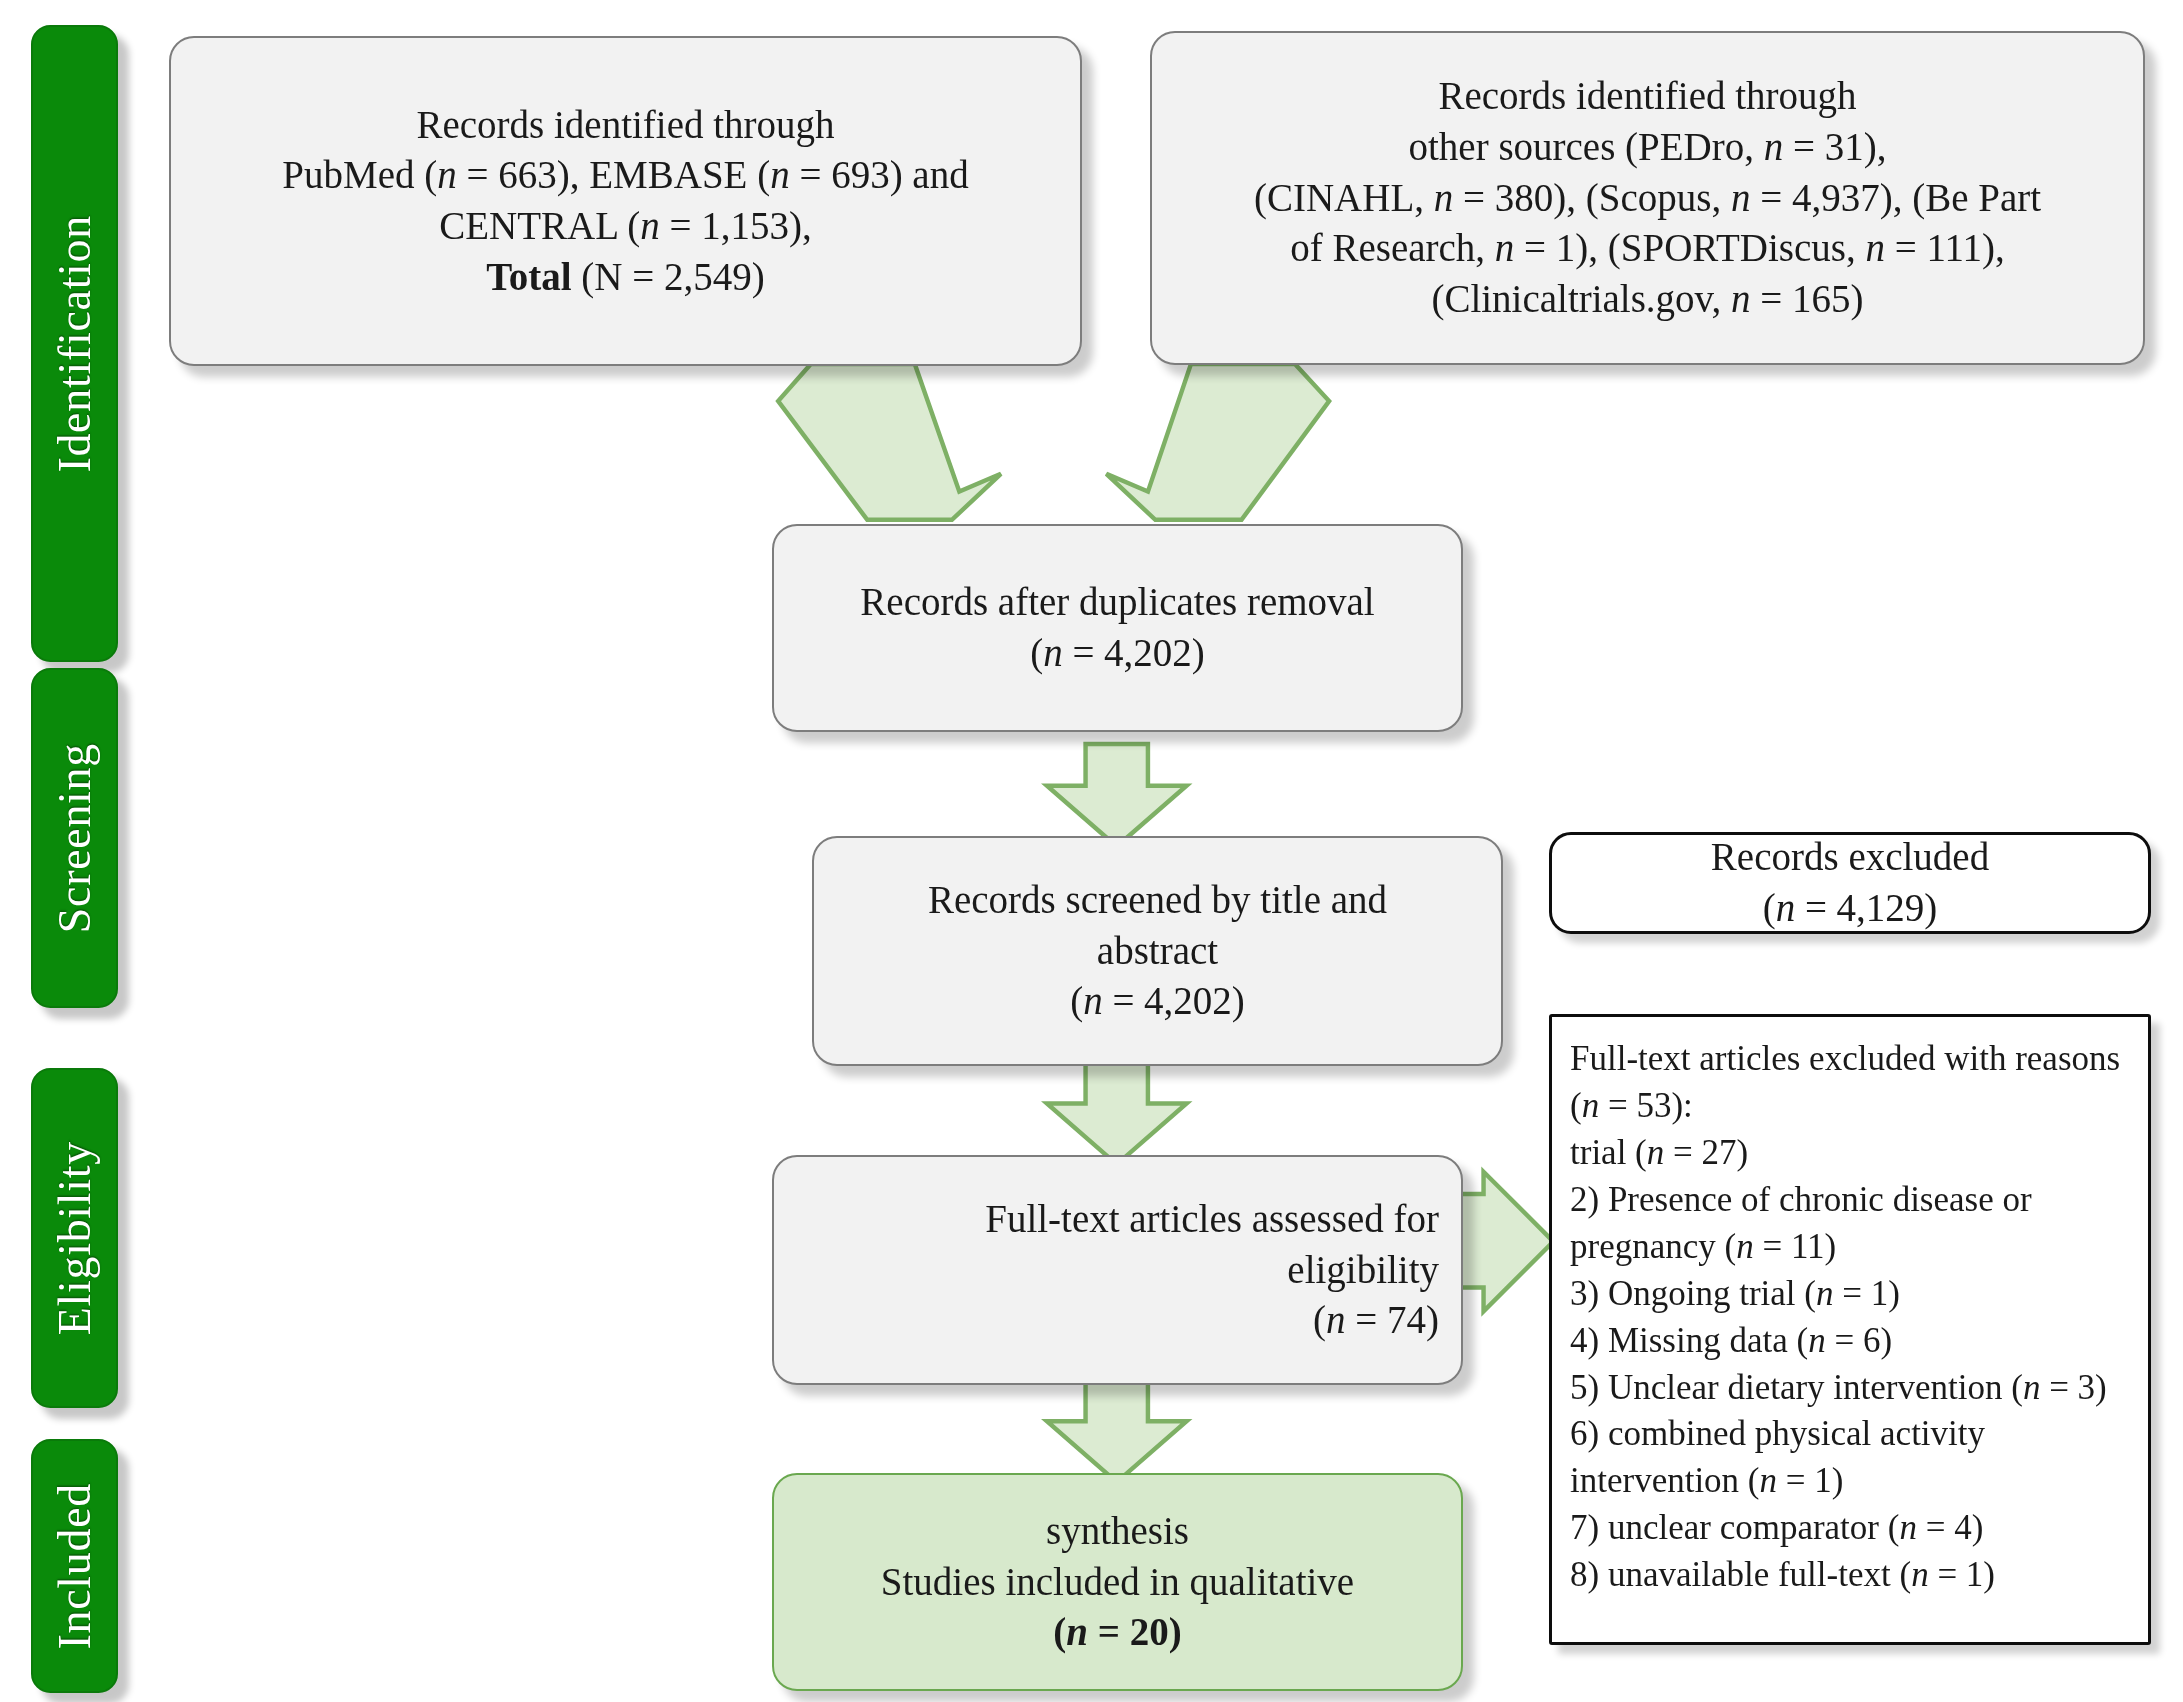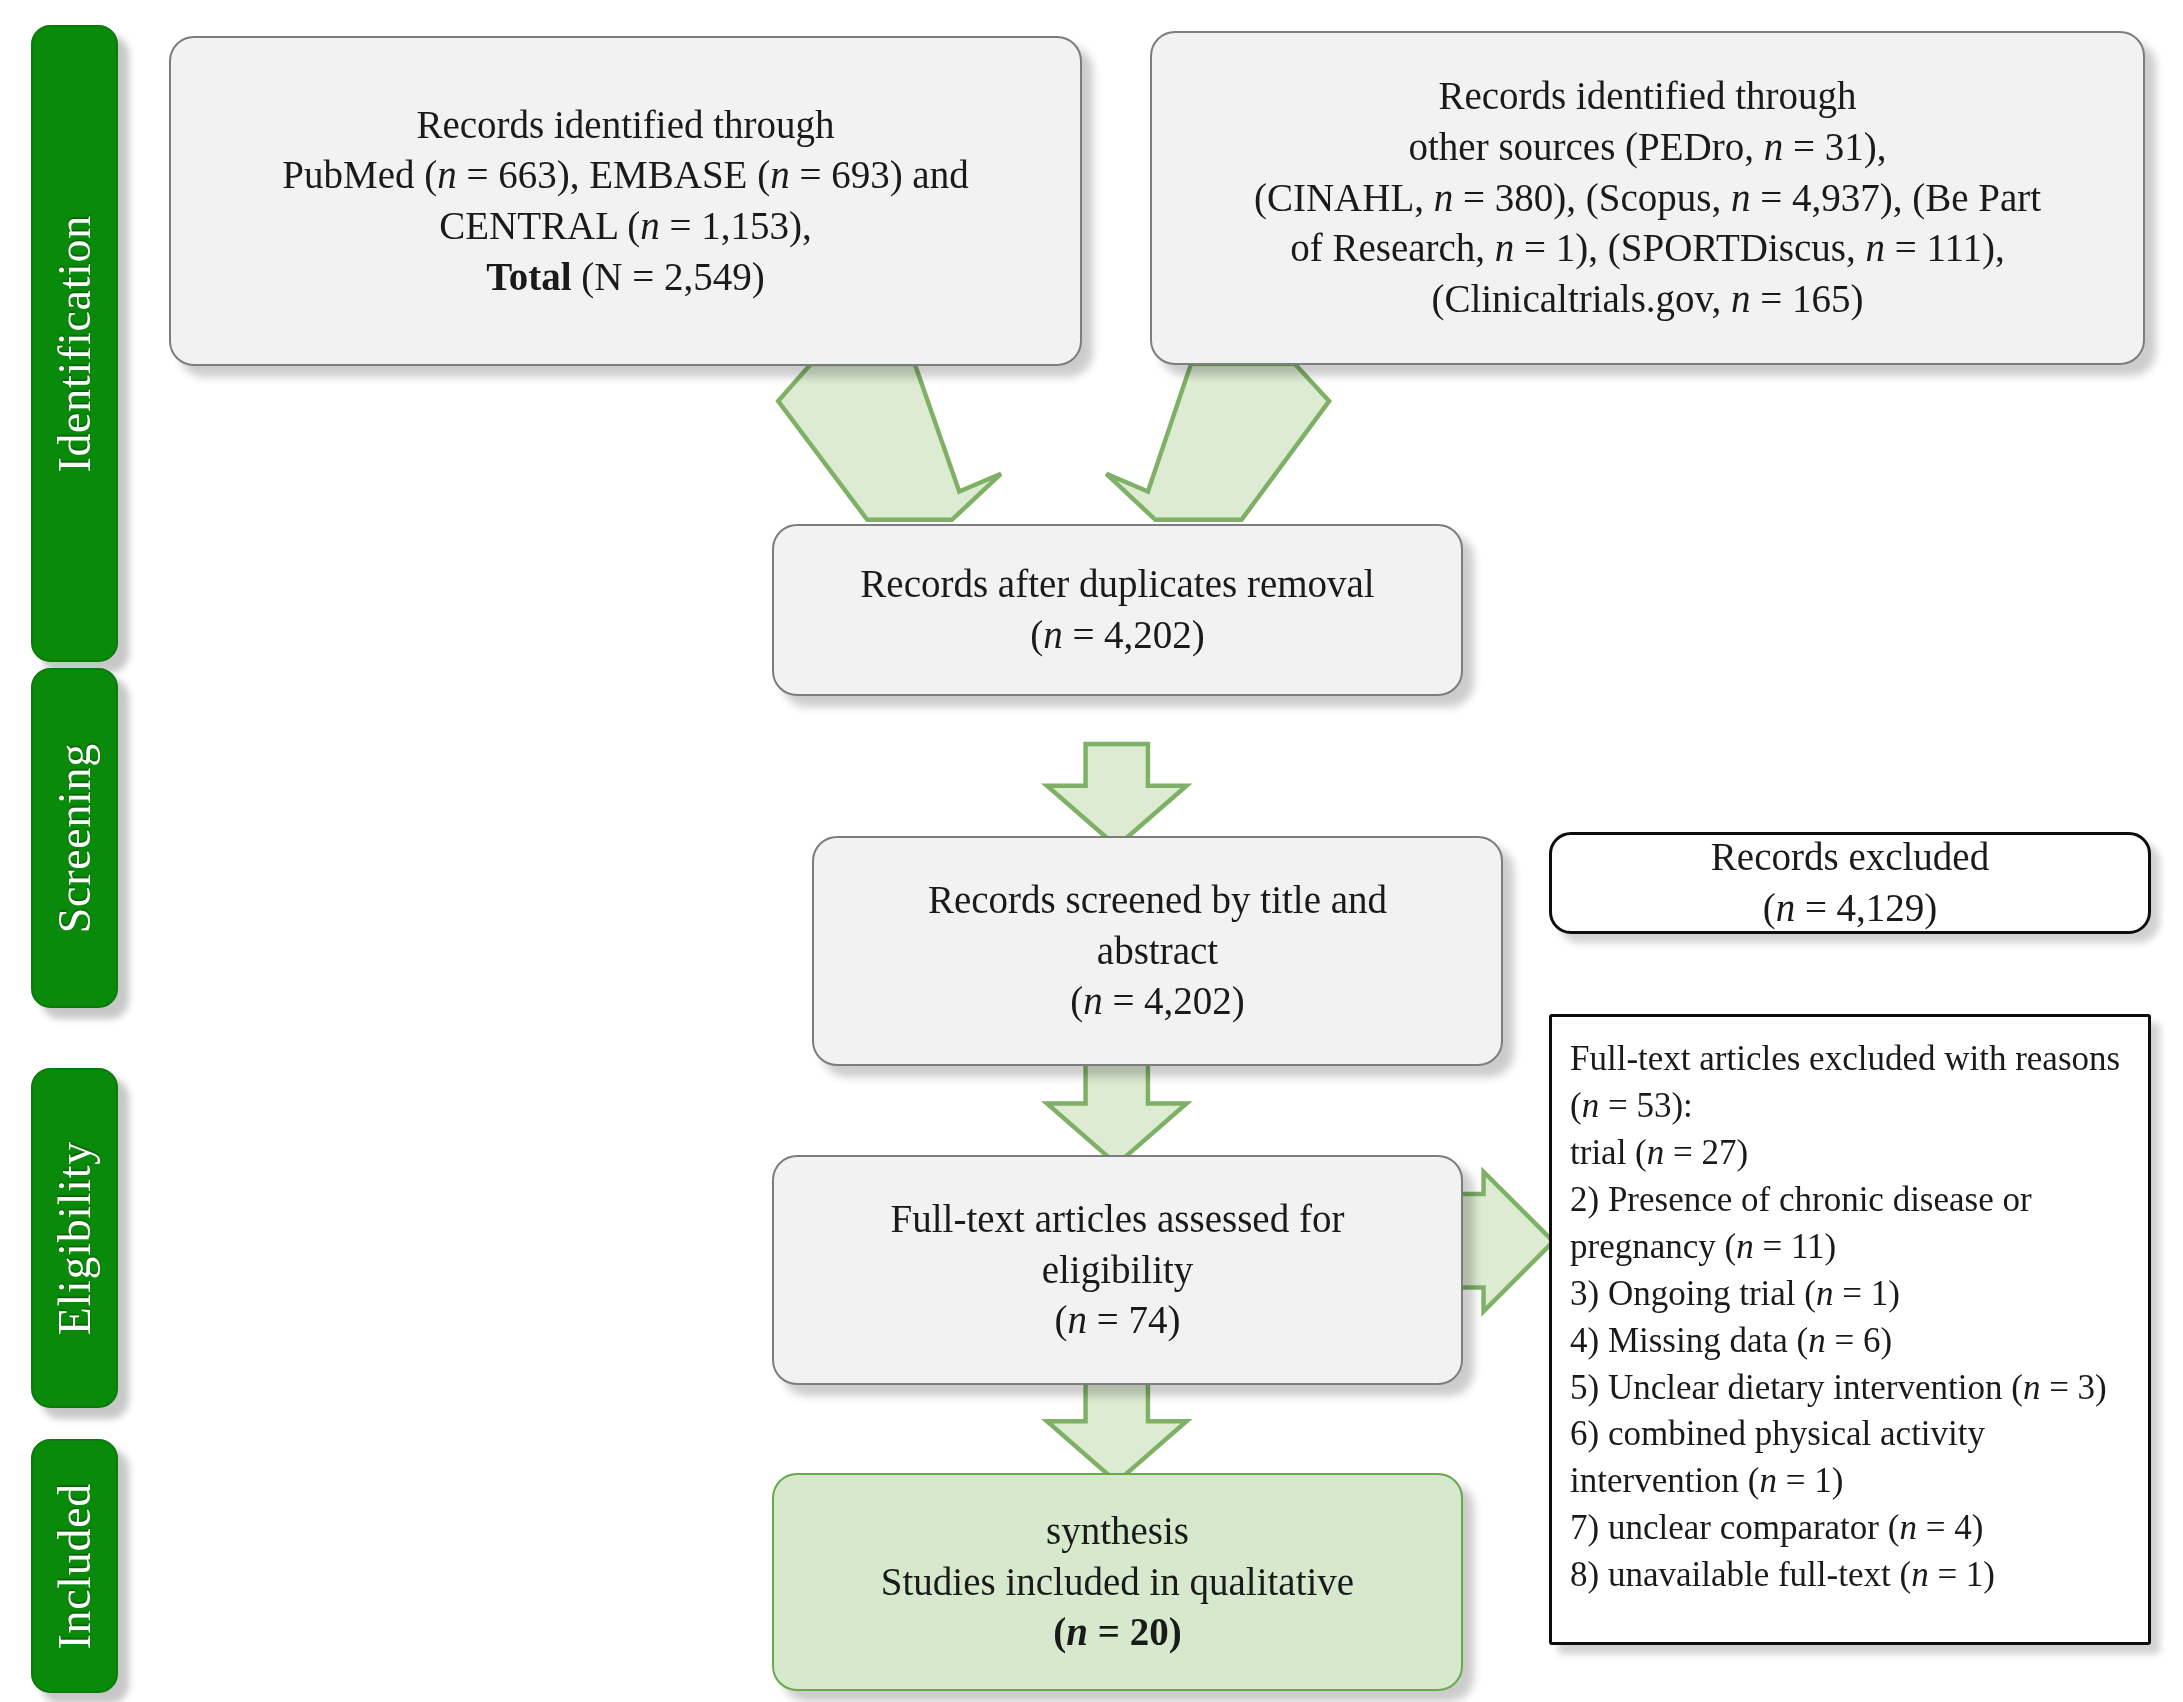--- a/index.html
+++ b/index.html
@@ -158,21 +158,21 @@
       </span>
       <span class="ln">
         <span>of Research, </span><span class="it">n</span><span> = 1), (SPORTDiscus, </span><span class="it">n</span><span> = 111),</span>
       </span>
       <span class="ln">
         <span>(Clinicaltrials.gov, </span><span class="it">n</span><span> = 165)</span>
       </span>
     </span>
   </div>
 
-  <div class="box" style="left:772px; top:524px; width:691px; height:172px;">
+  <div class="box" style="left:772px; top:524px; width:691px; height:208px;">
     <span class="lines">
       <span class="ln">Records after duplicates removal</span>
       <span class="ln">
         <span>(</span><span class="it">n</span><span> = 4,202)</span>
       </span>
     </span>
   </div>
 
   <div class="box" style="left:812px; top:836px; width:691px; height:230px;">
     <span class="lines">
@@ -186,21 +186,21 @@
 
   <div class="box excluded-box" style="left:1549px; top:832px; width:602px; height:102px;">
     <span class="lines">
       <span class="ln">Records excluded</span>
       <span class="ln">
         <span>(</span><span class="it">n</span><span> = 4,129)</span>
       </span>
     </span>
   </div>
 
-  <div class="box" style="left:772px; top:1155px; width:691px; height:230px;">
+  <div class="box" style="left:772px; top:1155px; width:691px; height:230px;text-align:right;">
     <span class="lines">
       <span class="ln">Full-text articles assessed for</span>
       <span class="ln">eligibility</span>
       <span class="ln">
         <span>(</span><span class="it">n</span><span> = 74)</span>
       </span>
     </span>
   </div>
 
   <div class="box reasons-box" style="left:1549px; top:1014px; width:602px; height:631px;">

